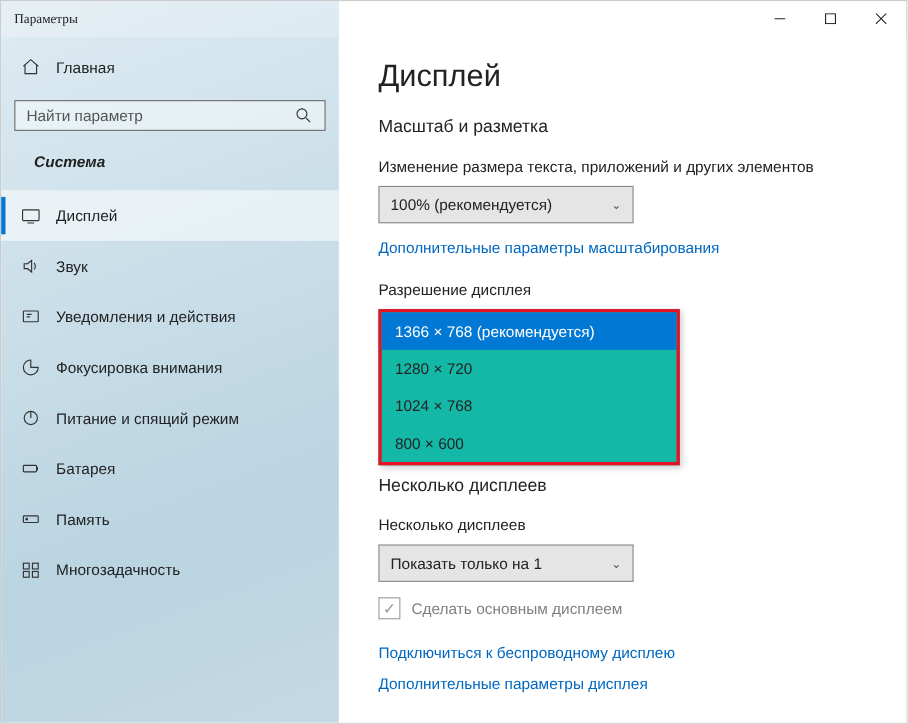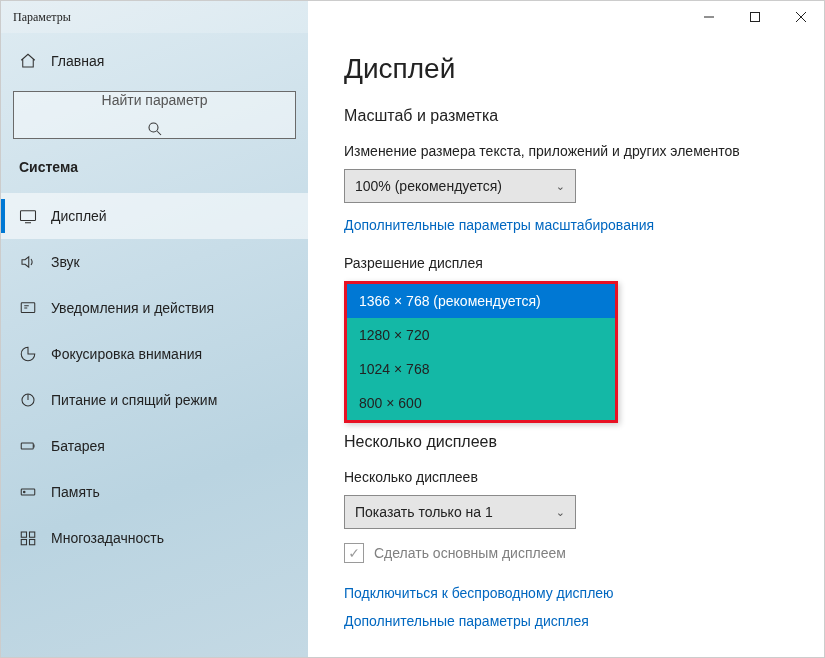--- a/index.html
+++ b/index.html
@@ -61,34 +61,34 @@
   .home-row {
     display: flex;
     align-items: center;
     gap: 14px;
     height: 40px;
     padding: 0 18px;
     margin-bottom: 10px;
   }
   .search-box {
     margin: 0 12px 20px 12px;
-    height: 48px;
+    height: 28px;
     border: 1px solid #6a6a6a;
     background: rgba(255,255,255,0.45);
     display: flex;
     align-items: center;
     padding: 0 10px;
     color: #444;
     justify-content: space-between;
-    flex-direction: column;
   }
   .section-title {
     font-weight: 600;
-    padding: 0 18px;
+    padding: 0 30px;
     margin-bottom: 18px;
+    font-style: italic;
   }
   .nav-item {
     display: flex;
     align-items: center;
     gap: 14px;
     height: 46px;
     padding: 0 18px;
     position: relative;
   }
   .nav-item.active {

